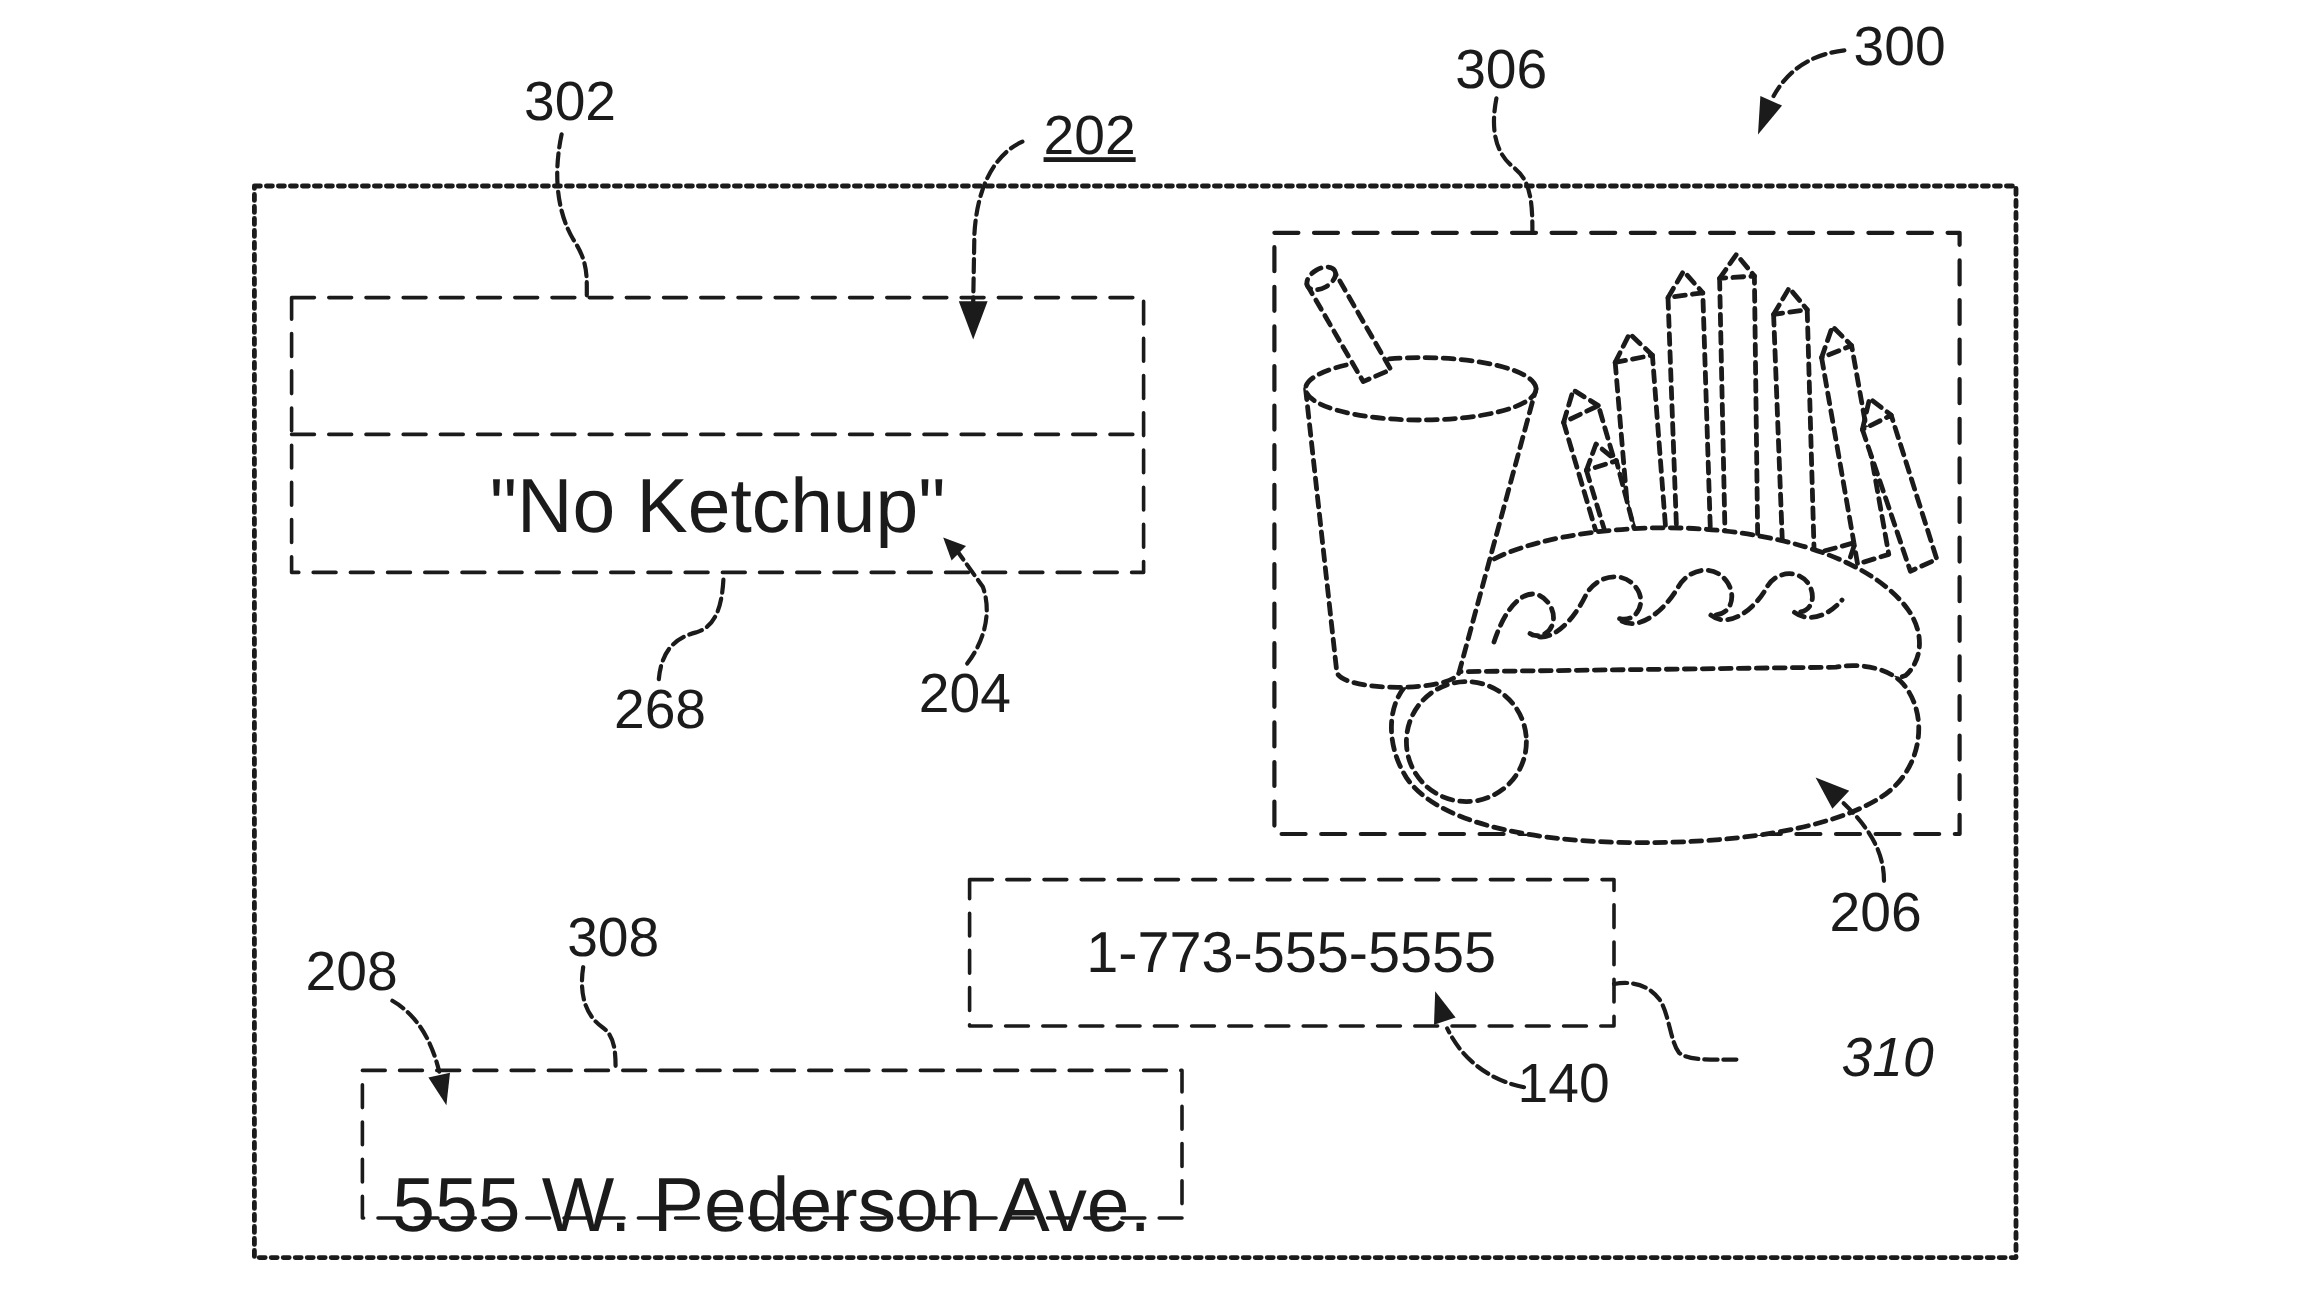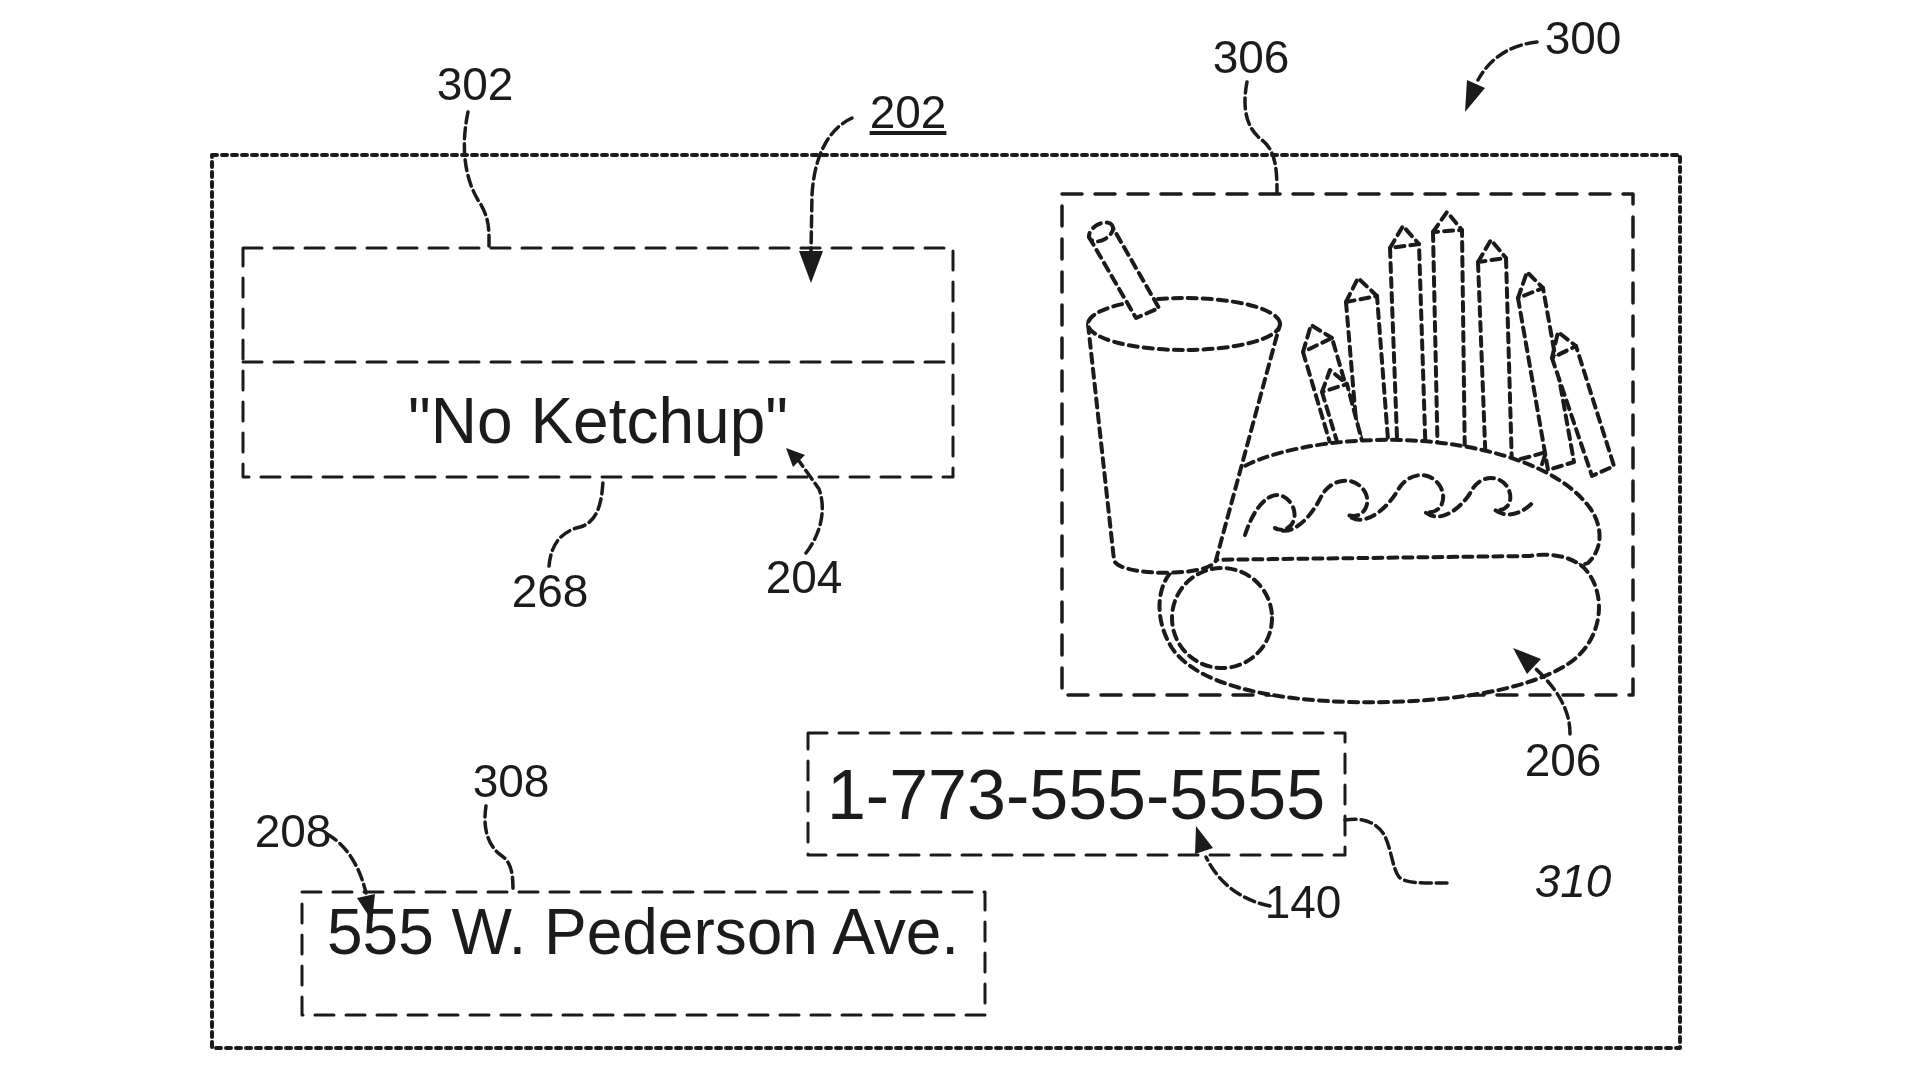--- a/index.html
+++ b/index.html
@@ -7,21 +7,21 @@
     position:relative;width:1920px;height:1080px;background:#ffffff;
     font-family:"Liberation Sans", sans-serif;overflow:hidden;
   }
   .lineart{position:absolute;left:0;top:0;}
   .txt{
     position:absolute;transform:translate(-50%,-50%);
     color:#1b1b1b;white-space:nowrap;line-height:1;
   }
   .card-title{font-size:80px;letter-spacing:1px;}
   .card-slogan{font-size:64px;}
-  .card-phone{font-size:70px;letter-spacing:0px;}
+  .card-phone{font-size:48px;letter-spacing:0px;}
   .card-address{font-size:64px;}
   .ref{font-size:46px;}
 </style>
 </head>
 <body>
 
 <div class="stage">
 
   <svg class="lineart" width="1920" height="1080" viewBox="0 0 1920 1080" fill="none" stroke="#1b1b1b" stroke-linecap="round" stroke-linejoin="round">
 
@@ -118,27 +118,27 @@
       <polygon points="1465,112 1485,88 1467,80"></polygon>
       <polygon points="786,448 805,455 793,467"></polygon>
       <polygon points="1513,648 1527,674 1541,659"></polygon>
       <polygon points="372,921 375,894 357,898"></polygon>
       <polygon points="1196,826 1195,854 1213,848"></polygon>
     </g>
   </svg>
 
   <div class="txt card-slogan" style="left:598px;top:421px;">"No Ketchup"</div>
   <div class="txt card-phone" style="left:1076px;top:795px;">1-773-555-5555</div>
-  <div class="txt card-address" style="left:643px;top:932px;text-align:right;">555 W. Pederson Ave.</div>
+  <div class="txt card-address" style="left:643px;top:1004px;text-align:right;">555 W. Pederson Ave.</div>
 
   <div class="txt ref" style="left:475px;top:84px;">302</div>
   <div class="txt ref" style="left:908px;top:112px;text-decoration:underline;">202</div>
   <div class="txt ref" style="left:1251px;top:57px;">306</div>
   <div class="txt ref" style="left:1583px;top:38px;">300</div>
   <div class="txt ref" style="left:550px;top:591px;">268</div>
   <div class="txt ref" style="left:804px;top:577px;">204</div>
   <div class="txt ref" style="left:1563px;top:760px;">206</div>
-  <div class="txt ref" style="left:293px;top:831px;">208</div>
+  <div class="txt ref" style="left:293px;top:809px;">208</div>
   <div class="txt ref" style="left:496px;top:781px;margin-left:15px;">308</div>
   <div class="txt ref" style="left:1303px;top:902px;">140</div>
   <div class="txt ref" style="left:1573px;top:881px;font-style:italic;">310</div>
 
 </div>
 
 </body></html>

